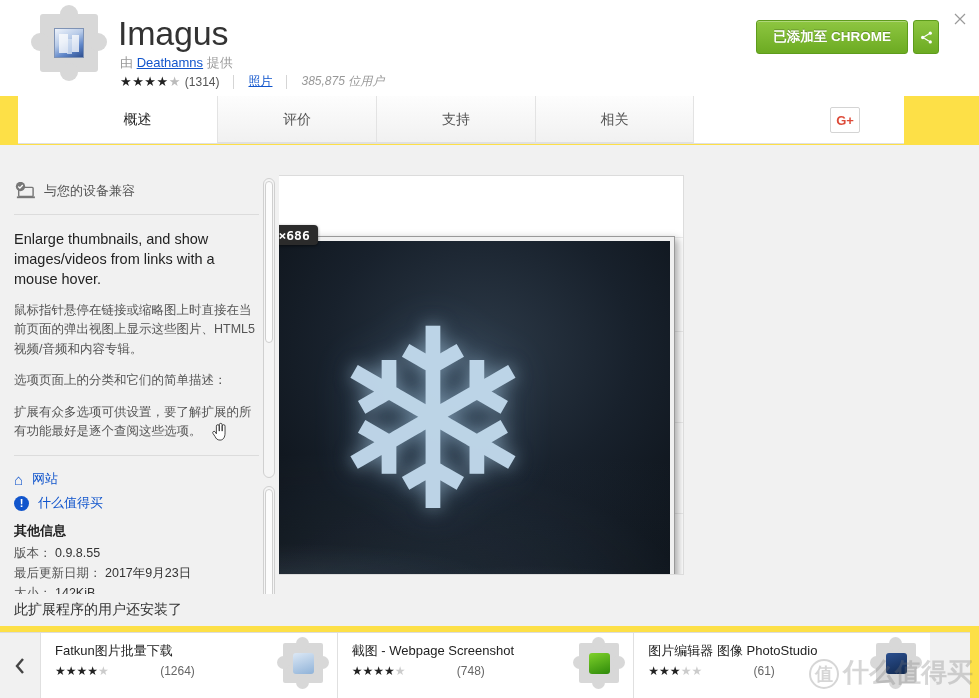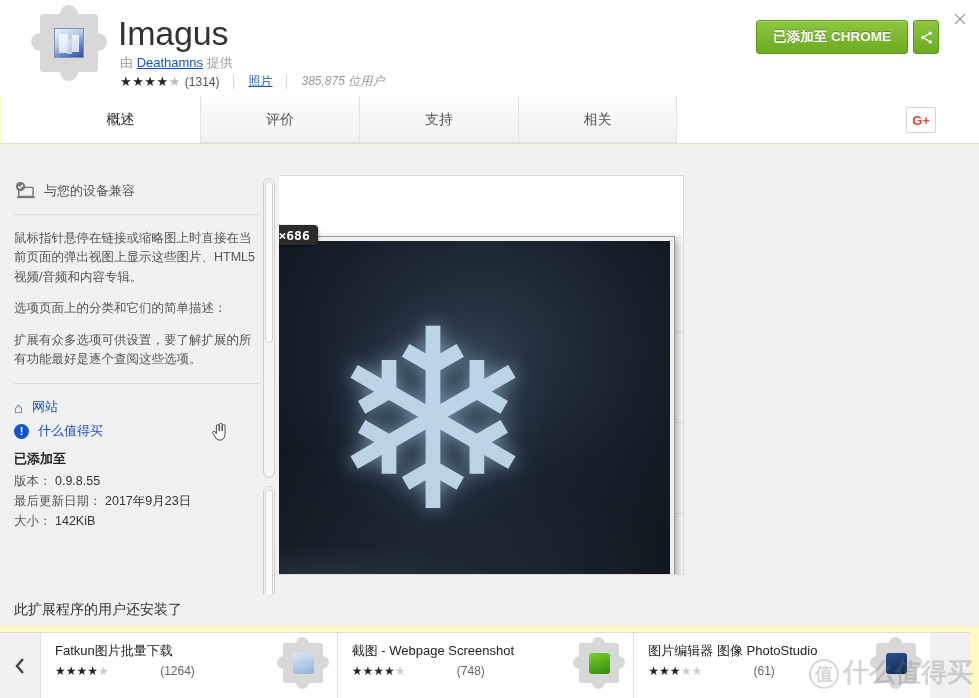--- a/index.html
+++ b/index.html
@@ -3,21 +3,21 @@
 <meta charset="utf-8">
 <style>
   * { box-sizing: border-box; margin: 0; padding: 0; }
   html, body {
     width: 979px; height: 698px;
     font-family: "Liberation Sans", "DejaVu Sans", sans-serif;
     background: #f1f1f1;
     overflow: hidden;
     color: #333;
   }
-  #page { position: relative; width: 979px; height: 698px; background: #fef9c3; }
+  #page { position: relative; width: 979px; height: 698px; background: #fde047; }
 
   
   .header {
     position: absolute; top: 0; left: 0; width: 979px; height: 96px;
     background: #fff;
   }
   .ext-icon {
     position: absolute; left: 40px; top: 14px; width: 62px; height: 62px;
   }
   .puzzle {
@@ -91,21 +91,21 @@
     cursor: pointer;
   }
   .close-x {
     position: absolute; right: 10px; top: 10px;
     width: 18px; height: 18px; color: #9a9a9a; font-size: 16px;
     display: flex; align-items: center; justify-content: center; cursor: pointer;
   }
 
   
   .tabbar {
-    position: absolute; top: 96px; left: 1px; width: 979px; height: 48px;
+    position: absolute; top: 96px; left: 18px; width: 886px; height: 48px;
     background: #fff; border-bottom: 1px solid #e0e0e0; padding-left: 11px;
   }
   .tabs { position: absolute; left: 40px; top: 0; display: flex; }
   .tab {
     width: 159px; height: 47px; line-height: 47px; text-align: center;
     font-size: 14px; color: #555; cursor: pointer;
     background: linear-gradient(#fdfdfd, #f1f1f1);
     border-left: 1px solid #e3e3e3; border-bottom: 1px solid #e0e0e0;
   }
   .tab:last-child { border-right: 1px solid #e3e3e3; }
@@ -479,38 +479,39 @@
             <rect x="3" y="16" width="20" height="2" fill="#777"></rect>
             <circle cx="7" cy="5" r="5.2" fill="#777"></circle>
             <path d="M4.6 5.1 L6.3 6.8 L9.5 3.3" stroke="#fff" stroke-width="1.5" fill="none"></path>
           </svg>
         </span>
         <span>与您的设备兼容</span>
       </div>
 
       <div class="hr"></div>
 
+      <div class="desc-en">Enlarge thumbnails, and show images/videos from links with a mouse hover.</div>
       <div class="desc-cn">鼠标指针悬停在链接或缩略图上时直接在当前页面的弹出视图上显示这些图片、HTML5 视频/音频和内容专辑。</div>
       <div class="desc-cn">选项页面上的分类和它们的简单描述：</div>
       <div class="desc-cn">扩展有众多选项可供设置，要了解扩展的所有功能最好是逐个查阅这些选项。</div>
 
       <div class="hr"></div>
 
       <div class="links">
         <div class="link-row">
           <span class="home-ic">⌂</span>
           <a href="#">网站</a>
         </div>
         <div class="link-row">
           <span class="warn-ic">!</span>
           <a href="#">什么值得买</a>
         </div>
       </div>
 
-      <div class="info-h">已添加至</div>
+      <div class="info-h">其他信息</div>
       <div class="info-row">
         <span>版本：</span>
         <b>0.9.8.55</b>
       </div>
       <div class="info-row">
         <span>最后更新日期：</span>
         <b>2017年9月23日</b>
       </div>
       <div class="info-row">
         <span>大小：</span>

